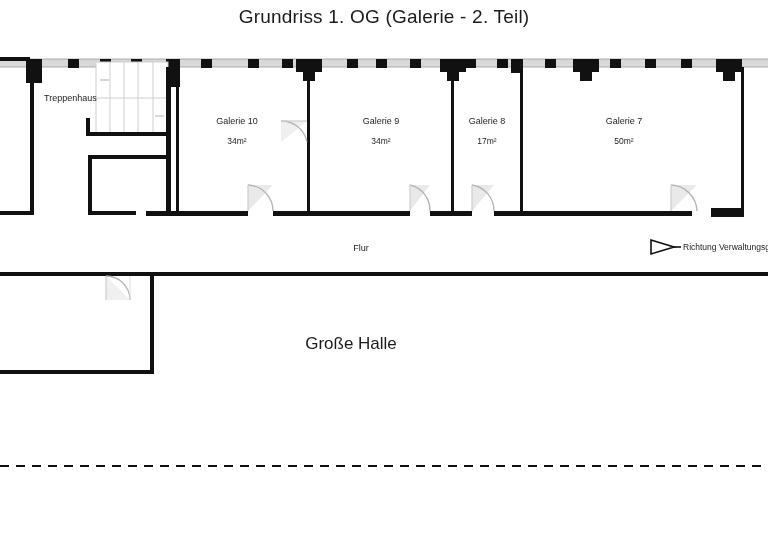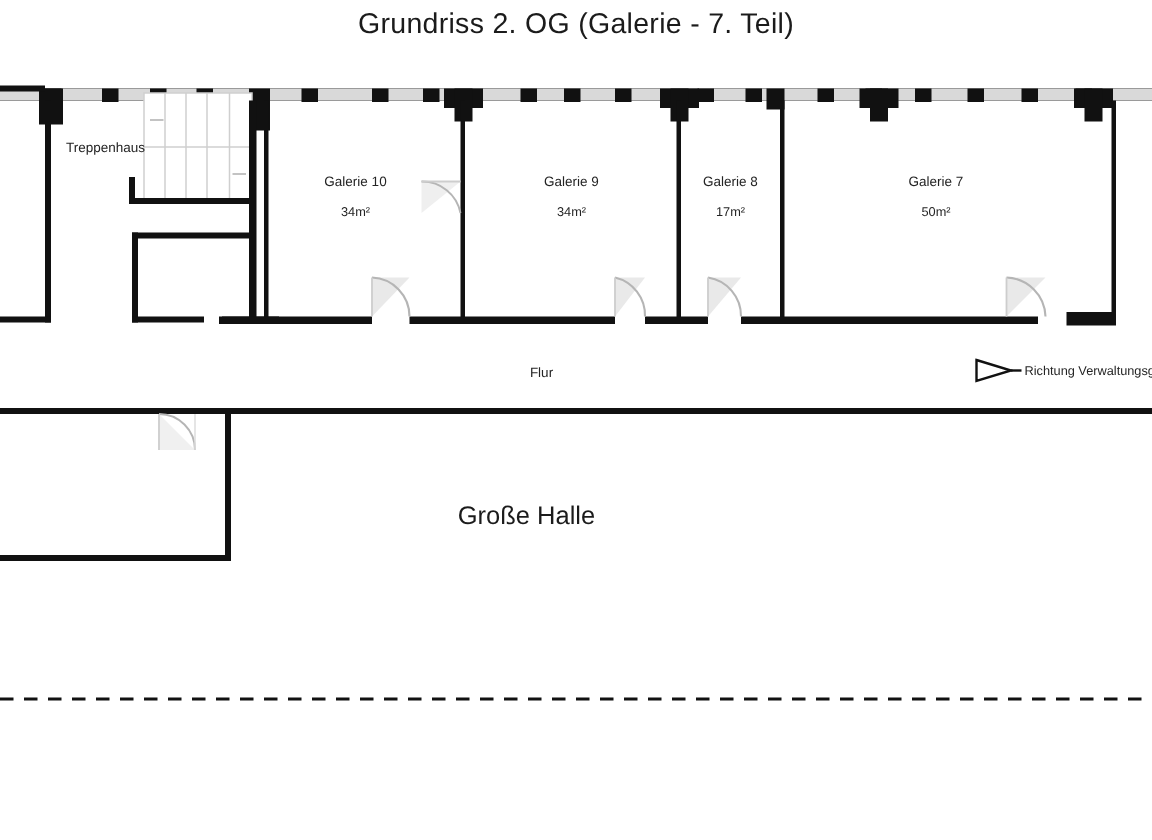--- a/index.html
+++ b/index.html
@@ -71,21 +71,21 @@
     font-size: 8.5px;
     fill: #242424;
     text-anchor: start;
   }
 </style>
 </head>
 <body>
 
 <div id="page">
 
-  <div id="plan-title">Grundriss 2. OG (Galerie - 7. Teil)</div>
+  <div id="plan-title">Grundriss 1. OG (Galerie - 2. Teil)</div>
 
   <svg id="floorplan" width="768" height="560" viewBox="0 0 768 560">
 
     <g>
       <rect x="0" y="59" width="768" height="8" fill="#d9d9d9"></rect>
       <line x1="0" y1="59" x2="768" y2="59" stroke="#9a9a9a" stroke-width="0.8"></line>
       <line x1="0" y1="67" x2="768" y2="67" stroke="#9a9a9a" stroke-width="0.8"></line>
     </g>
 
     <g fill="#111111">

